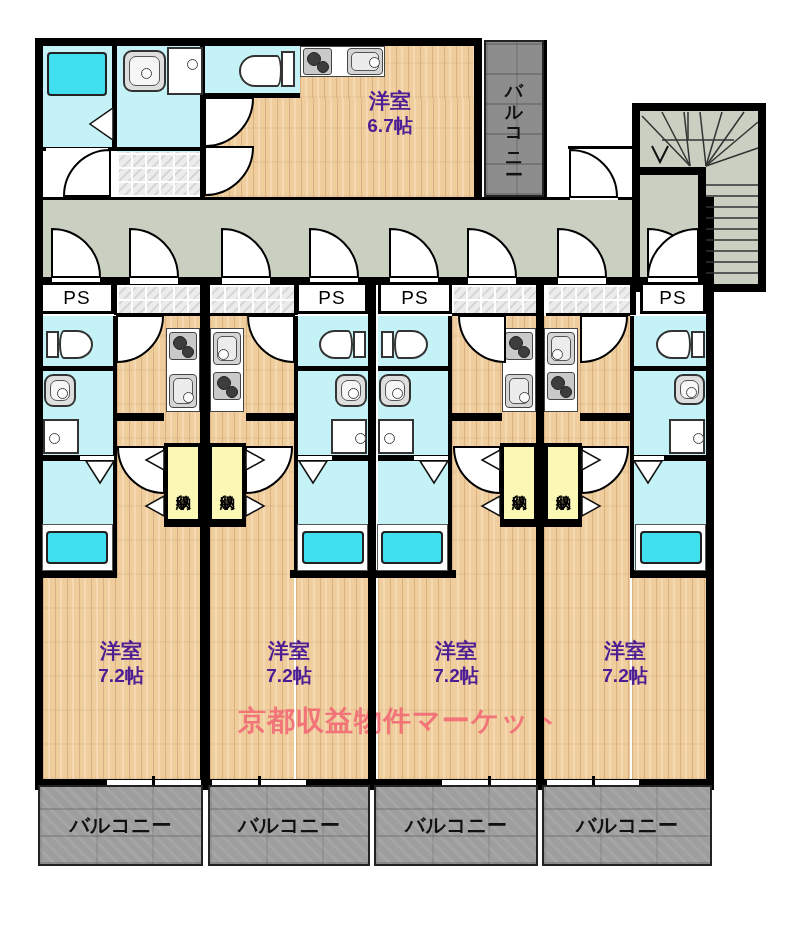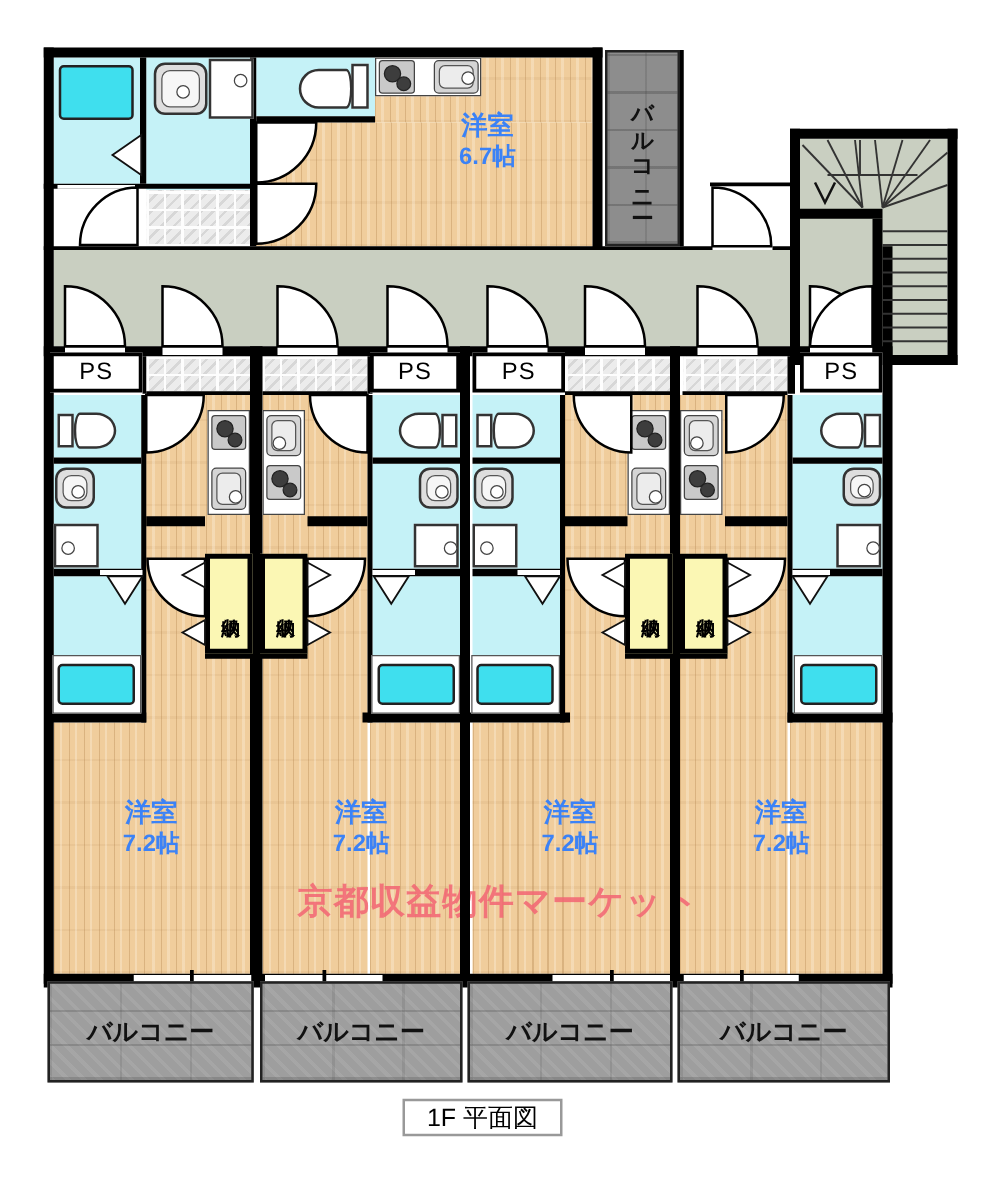--- a/index.html
+++ b/index.html
@@ -30,21 +30,21 @@
     repeating-linear-gradient(90deg, rgba(60,60,60,.18) 0 2px, transparent 2px 30px);
     display:flex;align-items:center;justify-content:center;}
   .balclabel{font-size:20px;font-weight:600;color:#111;}
   .vtext{writing-mode:vertical-rl;text-orientation:upright;font-size:18px;font-weight:600;
     letter-spacing:3px;color:#111;}
   .psbox{position:absolute;background:#fff;border:3px solid #000;box-sizing:border-box;
     display:flex;align-items:center;justify-content:center;font-size:19px;letter-spacing:1px;color:#000;}
   .store{position:absolute;background:#fbf7b4;border:4px solid #000;box-sizing:border-box;
     display:flex;align-items:center;justify-content:center;writing-mode:vertical-rl;
     text-orientation:upright;font-size:15px;font-weight:700;color:#000;}
-  .roomlabel{position:absolute;text-align:center;line-height:1.25;color:#3b82f6;}
+  .roomlabel{position:absolute;text-align:center;line-height:1.25;color:#4c1d95;}
   .roomlabel .rname{display:block;font-size:21px;font-weight:600;}
   .roomlabel .rsize{display:block;font-size:19px;font-weight:600;}
   .counter{position:absolute;background:#fff;border:1px solid #444;box-sizing:border-box;}
   .stove{position:absolute;background:#c9c9c9;border:1px solid #444;border-radius:3px;box-sizing:border-box;}
   .burner{position:absolute;background:#3d3d3d;border:1px solid #222;border-radius:50%;}
   .ksink{position:absolute;background:#d5d5d5;border:1px solid #444;border-radius:4px;box-sizing:border-box;}
   .sinkbowl{position:absolute;inset:3px;background:#ececec;border:1px solid #555;border-radius:5px;}
   .basin{position:absolute;background:#dedede;border:2px solid #333;border-radius:9px;box-sizing:border-box;}
   .basinbowl{position:absolute;inset:4px;background:#f6f6f6;border:1px solid #555;border-radius:7px;}
   .dot{position:absolute;width:9px;height:9px;background:#fff;border:1px solid #444;border-radius:50%;}
@@ -346,23 +346,20 @@
   </div>
   <div class="roomlabel" style="left:396px;top:638px;width:120px;">
     <span class="rname">洋室</span>
     <span class="rsize">7.2帖</span>
   </div>
   <div class="roomlabel" style="left:565px;top:638px;width:120px;">
     <span class="rname">洋室</span>
     <span class="rsize">7.2帖</span>
   </div>
 
-  <div class="caption" style="left:322px;top:879px;width:128px;height:30px;">
-    <span>1F 平面図</span>
-  </div>
 
   <svg class="ovl" width="800" height="950" viewBox="0 0 800 950">
     <g fill="#fff" stroke="#000" stroke-width="2">
 
       <path d="M52 277 L52 229 A48 48 0 0 1 100 277 Z"></path>
       <path d="M130 277 L130 229 A48 48 0 0 1 178 277 Z"></path>
       <path d="M222 277 L222 229 A48 48 0 0 1 270 277 Z"></path>
       <path d="M310 277 L310 229 A48 48 0 0 1 358 277 Z"></path>
       <path d="M390 277 L390 229 A48 48 0 0 1 438 277 Z"></path>
       <path d="M468 277 L468 229 A48 48 0 0 1 516 277 Z"></path>

